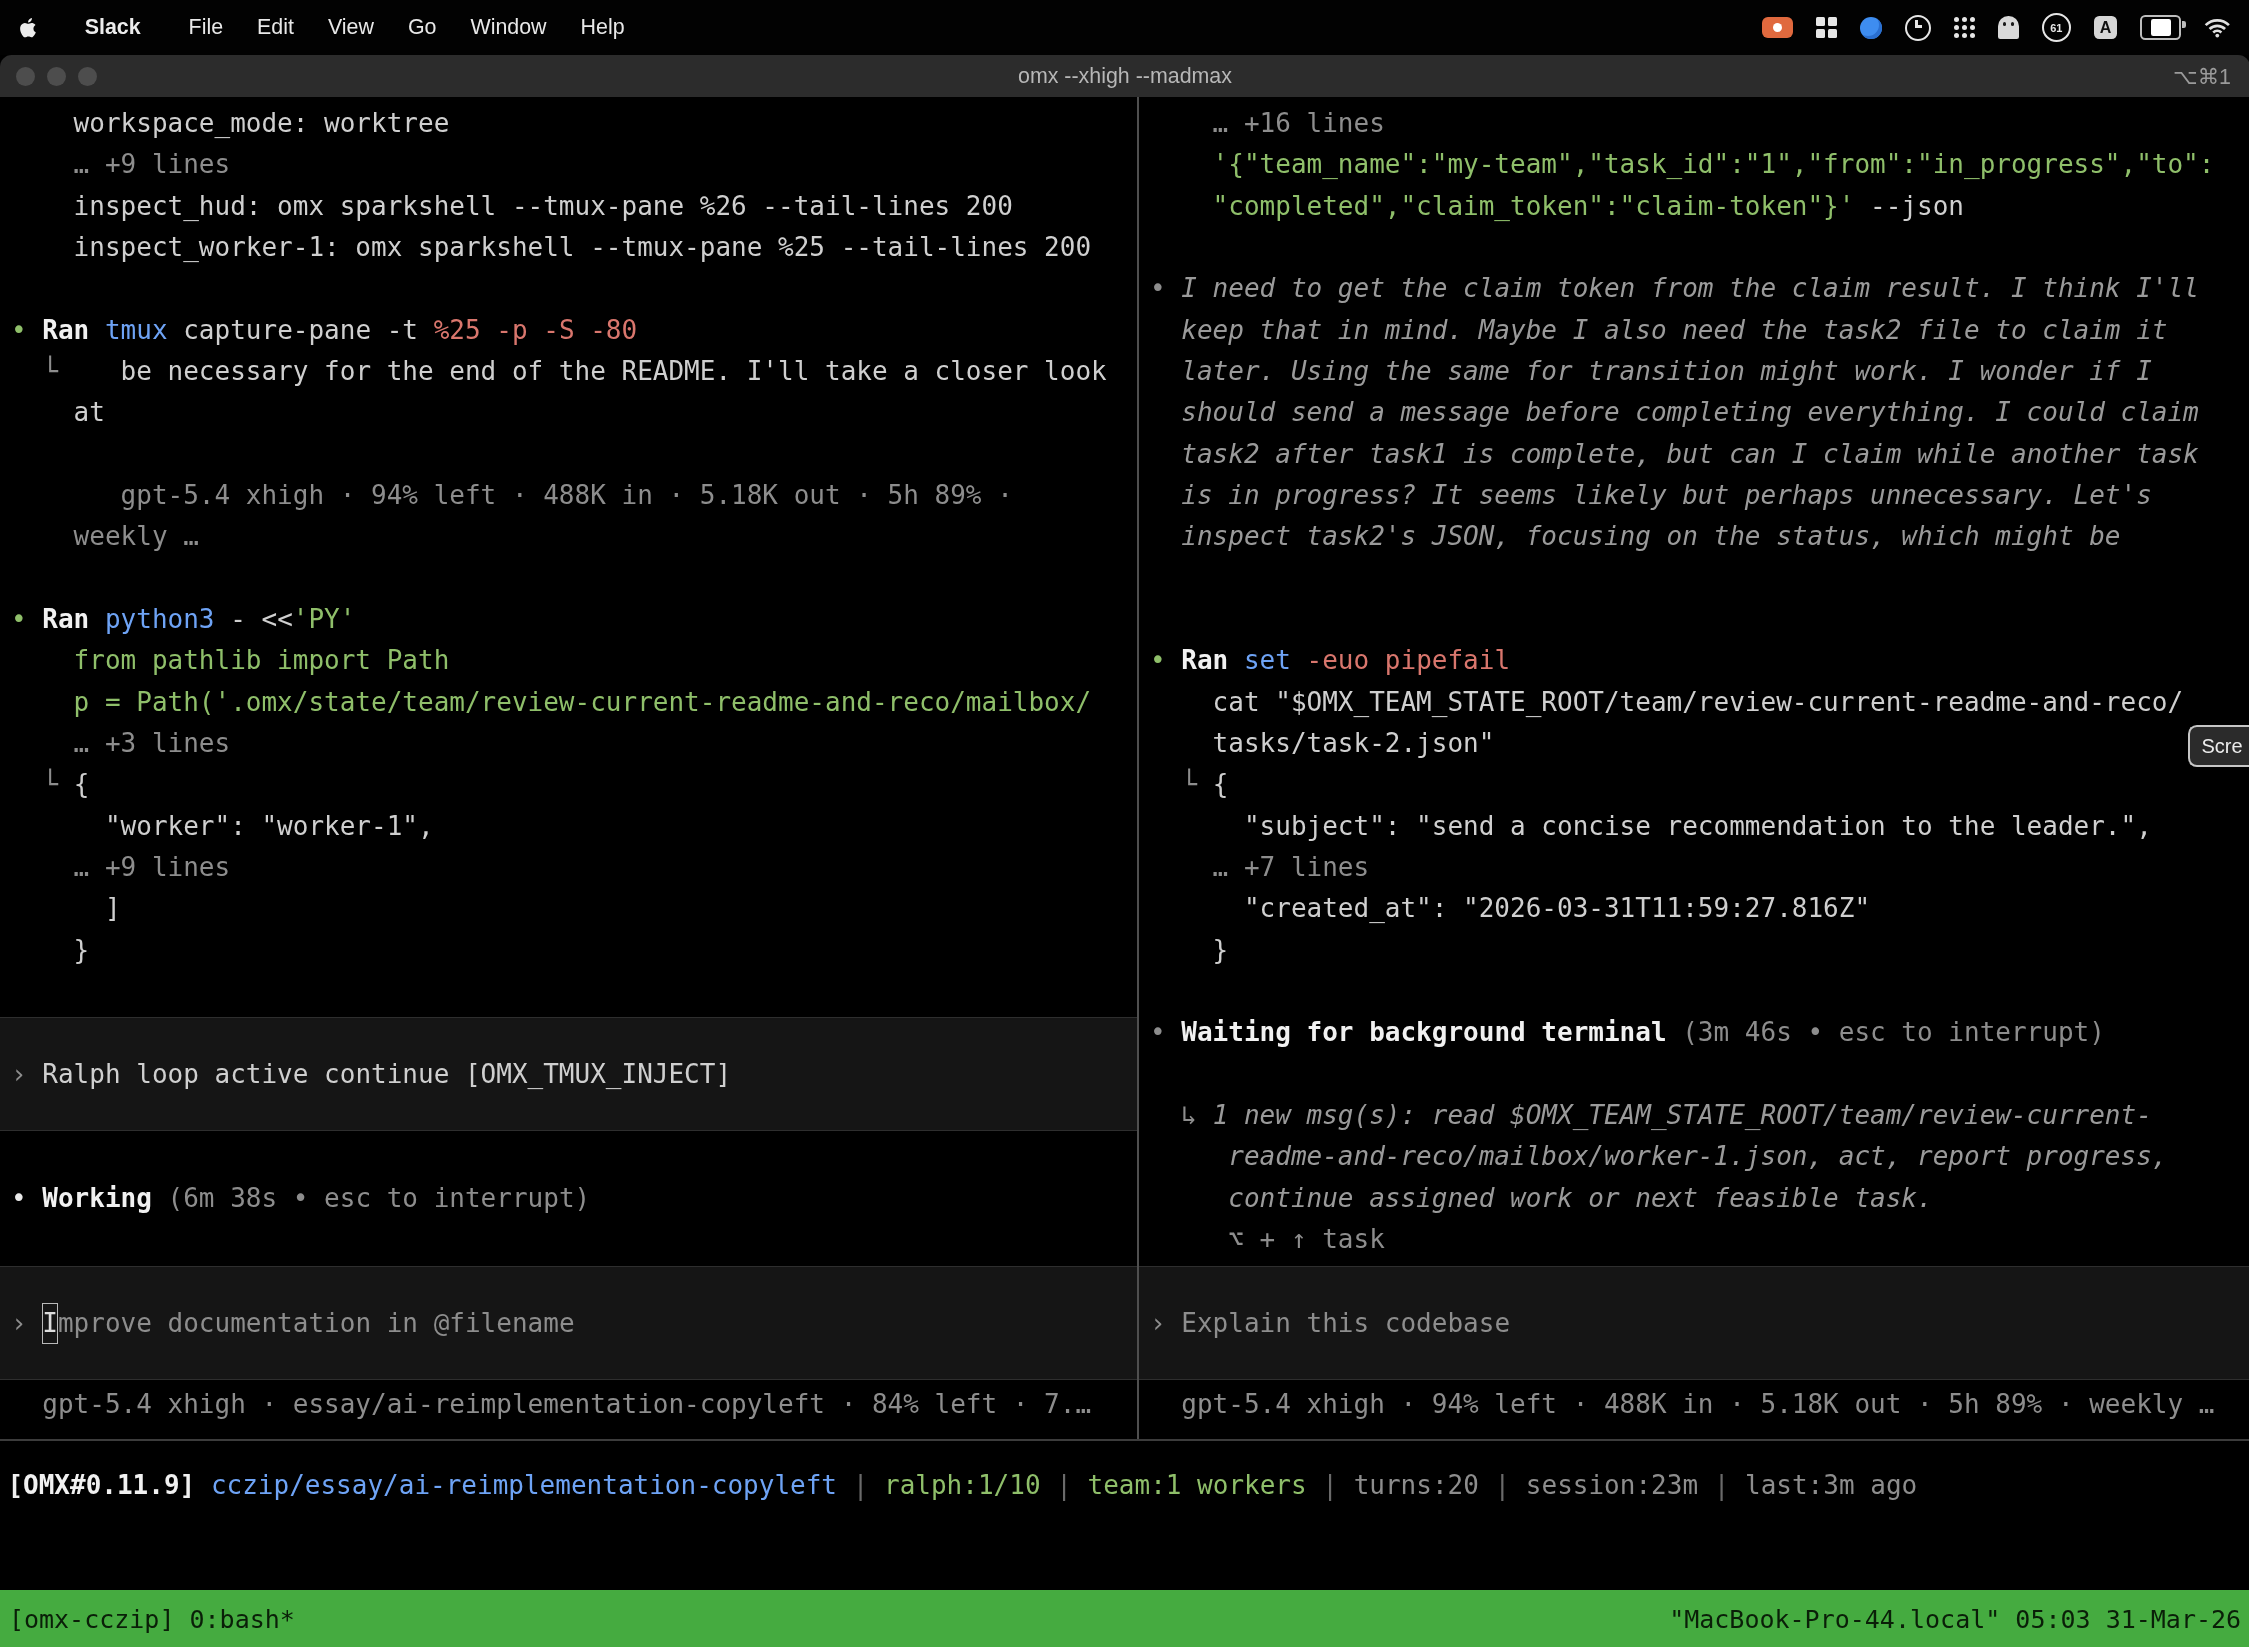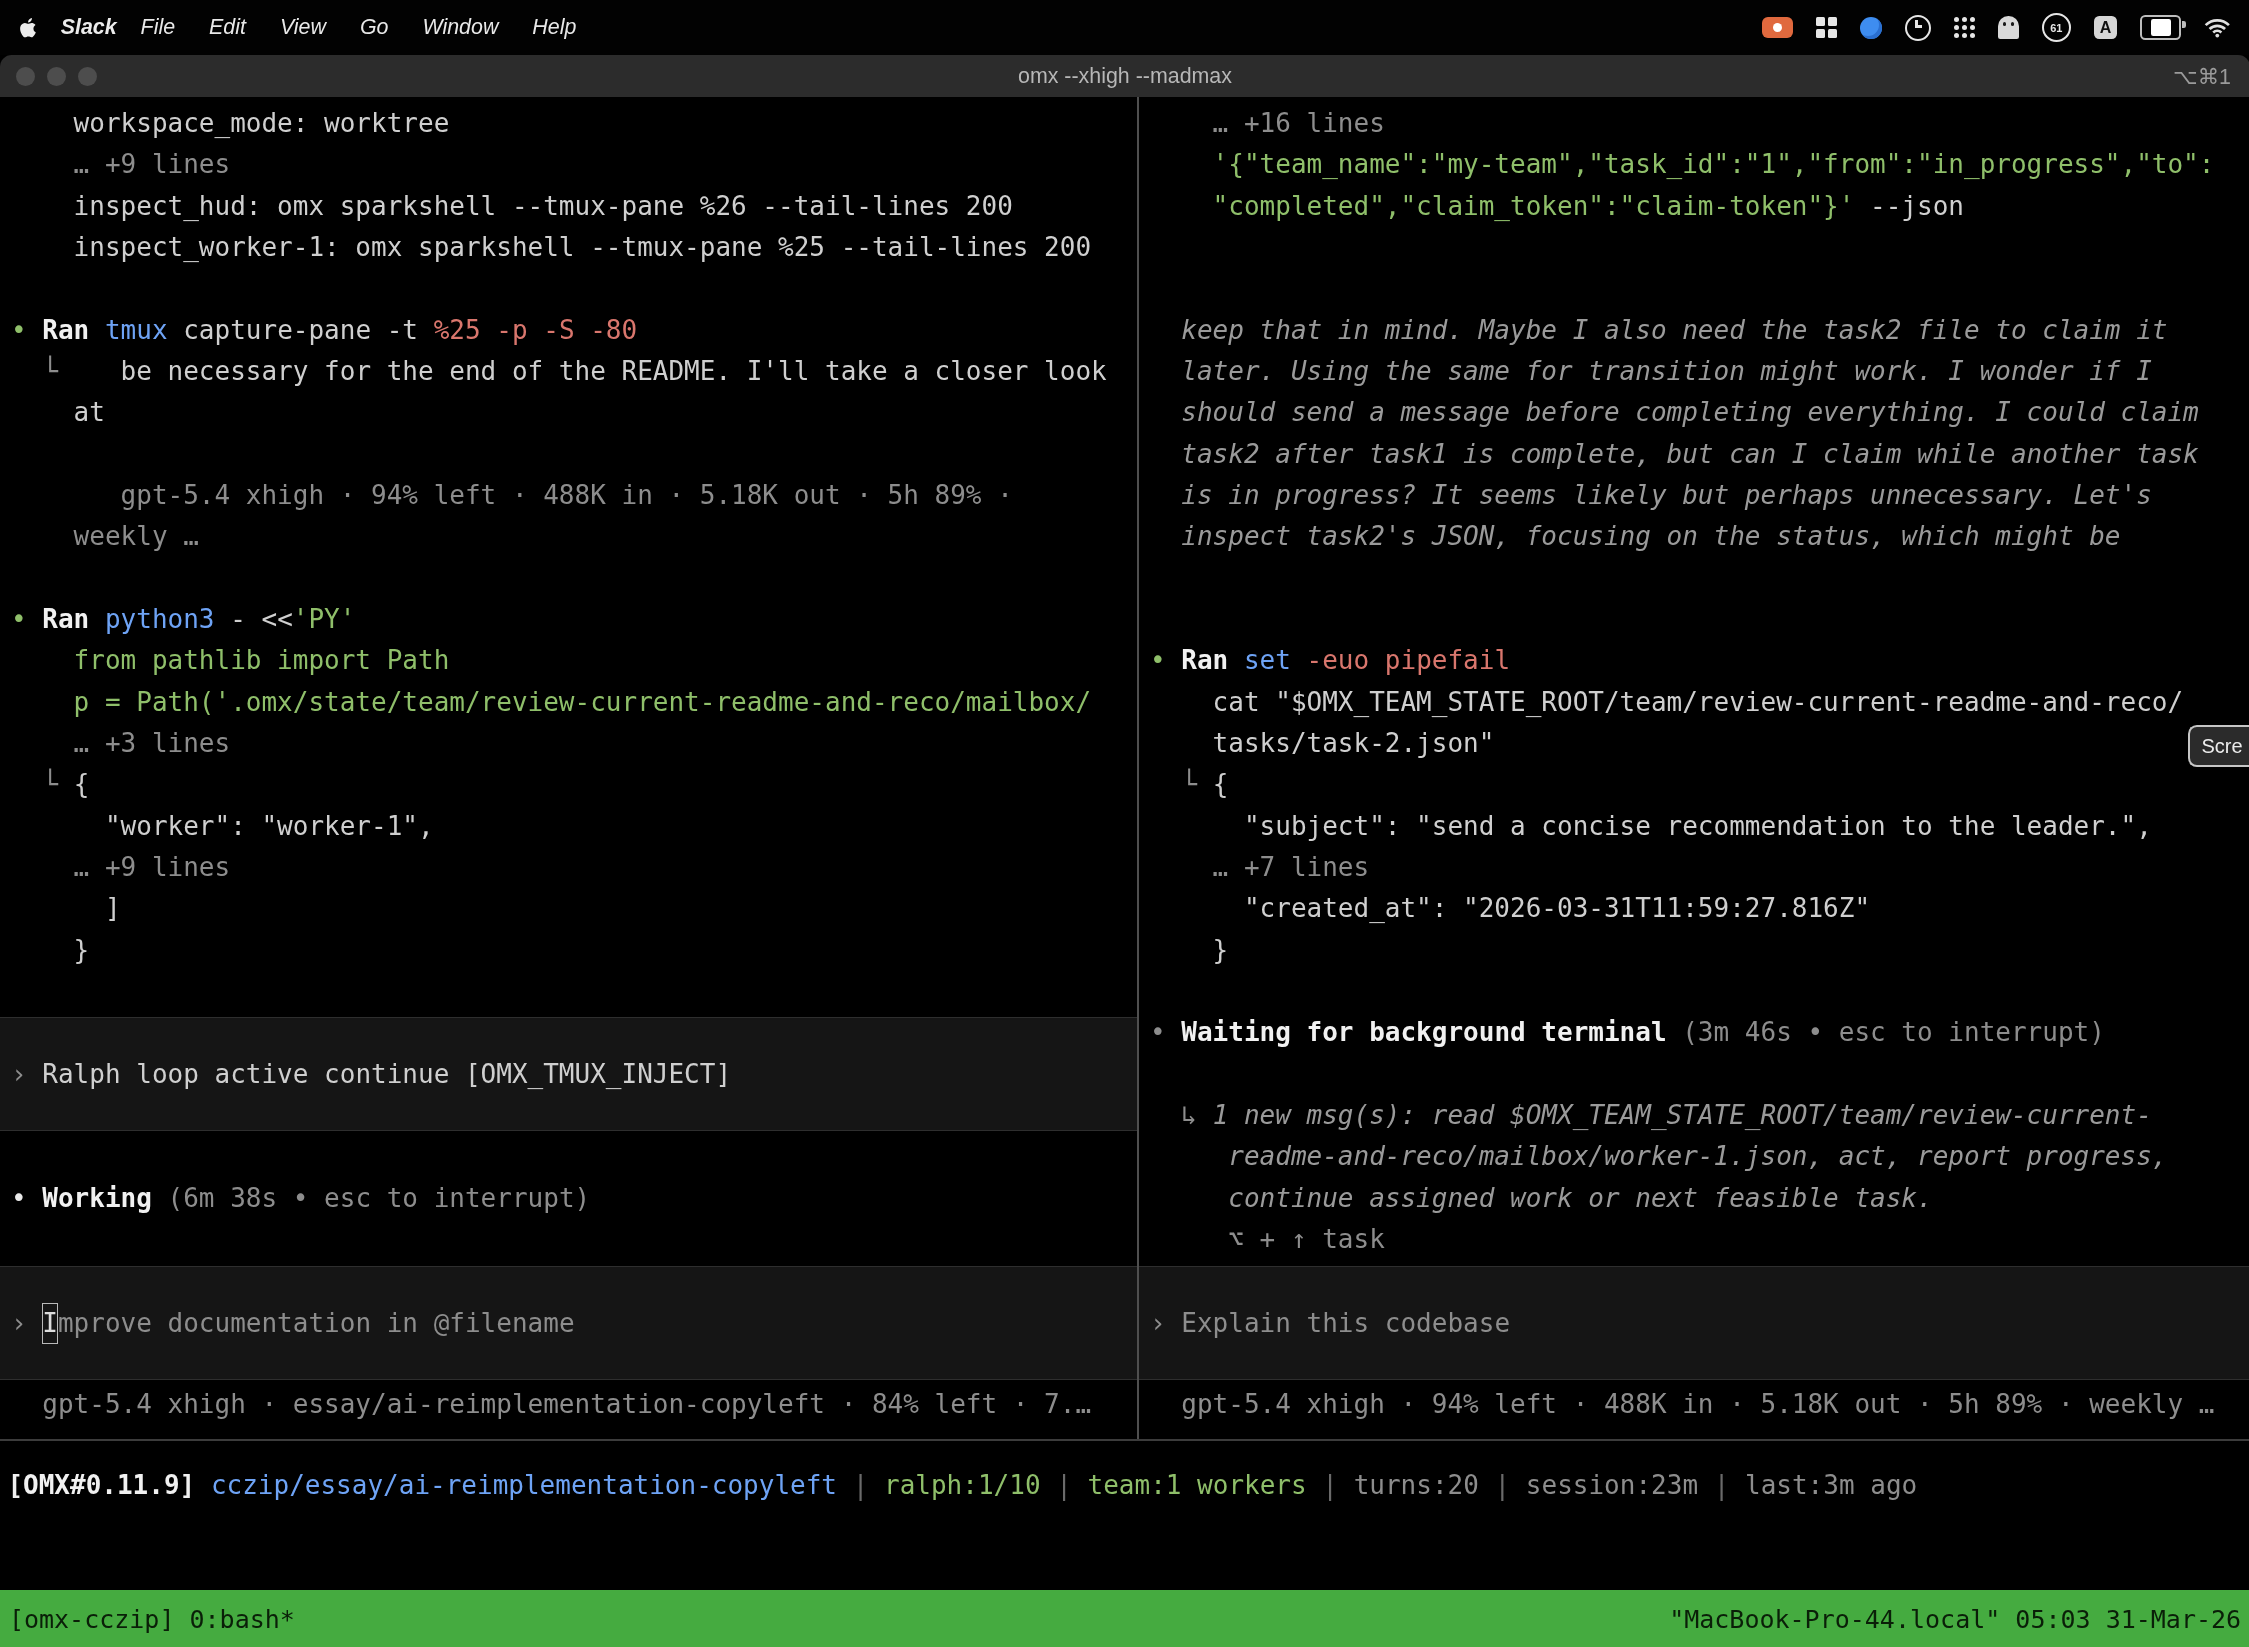--- a/index.html
+++ b/index.html
@@ -2,21 +2,21 @@
 <html style="--green: #8fbf6a; --blue: #6ea3f5; --red: #d9766d; --tmux_green: #45ab40; --band_bg: #151515;font-size:11.8px"><head>
 <meta charset="utf-8">
 <style>
   html,body{margin:0;padding:0;background:#000;}
   .screen{position:relative;width:2250px;height:1648px;background:#000;overflow:hidden;}
 
   
   .menubar{position:absolute;top:0;left:0;right:0;height:55px;display:flex;align-items:center;
     justify-content:space-between;padding:0 19px;background:#020202;color:#ececec;
     font:21.4px "Liberation Sans","DejaVu Sans",sans-serif;}
-  .mb-left{display:flex;align-items:center;gap:24px;font-style:italic;}
+  .mb-left{display:flex;align-items:center;gap:48px;}
   .mb-app{font-weight:bold;}
   #menu-items{display:flex;gap:34px;}
   .mb-item{color:#e8e8e8;}
   .mb-right{display:flex;align-items:center;gap:23px;}
   .mi{display:inline-flex;align-items:center;justify-content:center;}
   .rec{width:31px;height:20.7px;border-radius:5.9px;background:#e0693e;}
   .rec i{width:8.9px;height:8.9px;border-radius:50%;background:#fff;}
   .grid2{display:grid;grid-template-columns:8.9px 8.9px;gap:3px;}
   .grid2 i{width:8.9px;height:8.9px;background:#e6e6e6;border-radius:1.5px;}
   .swirl{width:22px;height:22px;border-radius:50%;background:#3e8df0;box-shadow:inset -3px -3px 0 #2a6fd0;}
@@ -177,20 +177,21 @@
       <div class="band" style="top: 920px; height: 112px;"><span class="c-dim">› </span><span class="c-def">Ralph loop active continue [OMX_TMUX_INJECT]</span></div>
       <div class="tline" style="top: 1081px;"><span class="c-white">• </span><span class="c-bold">Working </span><span class="c-dim">(6m 38s • esc to interrupt)</span></div>
       <div class="band" style="top: 1169px; height: 112px;"><span class="c-dim">› </span><span class="c-cursor">I</span><span class="c-dim">mprove documentation in @filename</span></div>
       <div class="tline" style="top: 1287px;"><span class="c-dim">  gpt-5.4 xhigh · essay/ai-reimplementation-copyleft · 84% left · 7.…</span></div>
     </div>
   <div class="vdiv"></div>
   <div class="pane" id="right-pane">
       <div class="tline" style="top: 5.9px;"><span class="c-dim">    … +16 lines</span></div>
       <div class="tline" style="top: 47px;"><span class="c-green">    '{"team_name":"my-team","task_id":"1","from":"in_progress","to":</span></div>
       <div class="tline" style="top: 89px;"><span class="c-green">    "completed","claim_token":"claim-token"}' </span><span class="c-def">--json</span></div>
+      <div class="tline" style="top: 171px;"><span class="c-dim">• </span><span class="c-it">I need to get the claim token from the claim result. I think I'll</span></div>
       <div class="tline" style="top: 213px;"><span class="c-it">  keep that in mind. Maybe I also need the task2 file to claim it</span></div>
       <div class="tline" style="top: 254px;"><span class="c-it">  later. Using the same for transition might work. I wonder if I</span></div>
       <div class="tline" style="top: 295px;"><span class="c-it">  should send a message before completing everything. I could claim</span></div>
       <div class="tline" style="top: 337px;"><span class="c-it">  task2 after task1 is complete, but can I claim while another task</span></div>
       <div class="tline" style="top: 378px;"><span class="c-it">  is in progress? It seems likely but perhaps unnecessary. Let's</span></div>
       <div class="tline" style="top: 419px;"><span class="c-it">  inspect task2's JSON, focusing on the status, which might be</span></div>
       <div class="tline" style="top: 543px;"><span class="c-green">• </span><span class="c-bold">Ran </span><span class="c-blue">set </span><span class="c-red">-euo pipefail</span></div>
       <div class="tline" style="top: 585px;"><span class="c-def">    cat "$OMX_TEAM_STATE_ROOT/team/review-current-readme-and-reco/</span></div>
       <div class="tline" style="top: 626px;"><span class="c-def">    tasks/task-2.json"</span></div>
       <div class="tline" style="top: 667px;"><span class="c-dim">  └ </span><span class="c-def">{</span></div>

